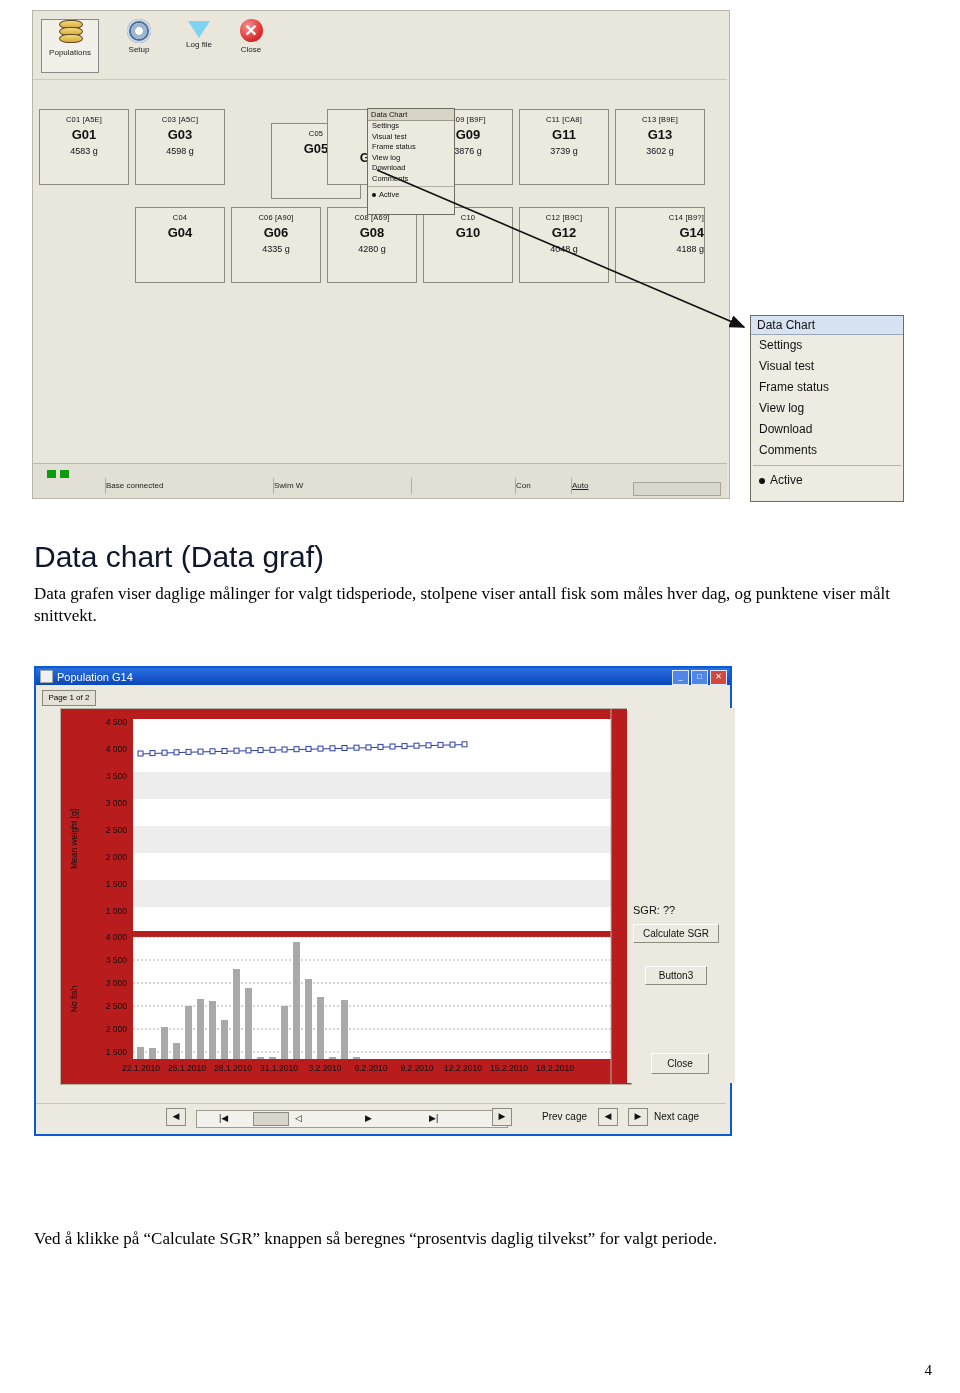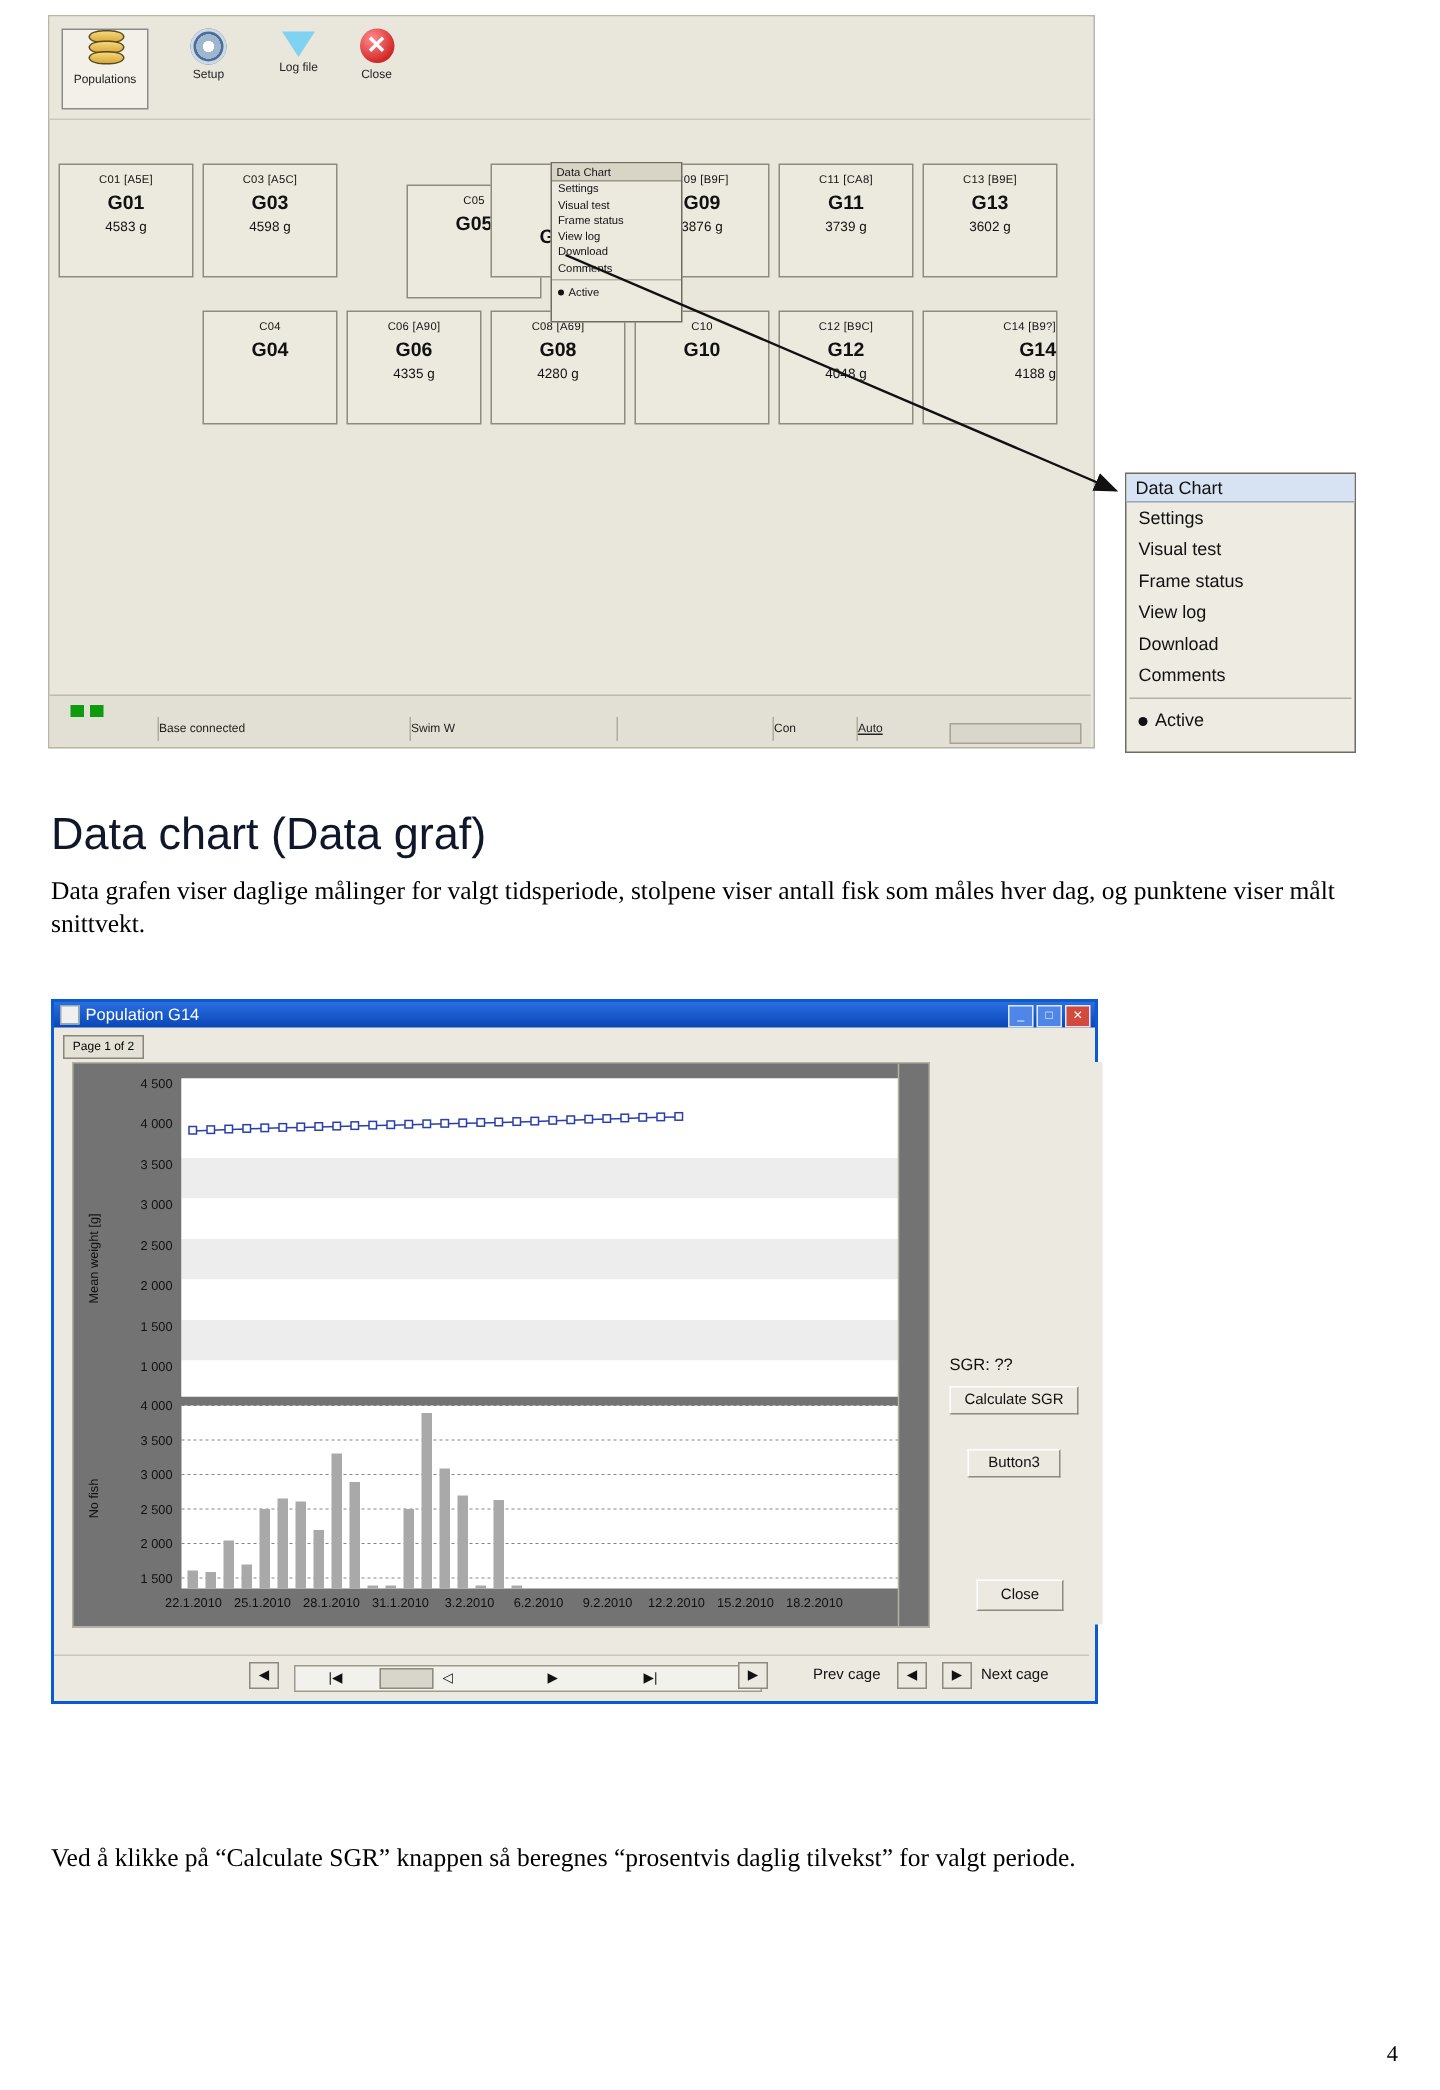--- a/index.html
+++ b/index.html
@@ -110,21 +110,21 @@
   .win-btns{position:absolute;right:3px;top:2px;display:flex;gap:2px;}
   .wb{width:15px;height:13px;background:#4f86e8;border:1px solid #dfe9fb;color:#fff;font-size:8px;font-family:"Liberation Sans",sans-serif;text-align:center;line-height:12px;}
   .wb.close{background:#d24a3d;}
 
   .page-tab{
     position:absolute;left:6px;top:22px;width:52px;height:14px;
     background:#e4e1d6;border:1px solid #8a8678;
     font-family:"Liberation Sans",sans-serif;font-size:8px;text-align:center;line-height:14px;
   }
   .chartbox{
-    position:absolute;left:12px;top:40px;width:570px;height:375px;background:#737373;border:1px solid #b5b1a4;
+    position:absolute;left:24px;top:40px;width:570px;height:375px;background:#b91c1c;border:1px solid #b5b1a4;
   }
   .rightpanel{
     position:absolute;left:559px;top:40px;width:108px;height:375px;background:#ece9e0;
     font-family:"Liberation Sans",sans-serif;font-size:11px;color:#111;margin-left:32px;
   }
   .sgr-label{position:absolute;left:6px;top:196px;font-size:11px;}
   .btn{
     background:#ece9e0;border:1px solid #8d8a80;border-top-color:#fff;border-left-color:#fff;
     font-family:"Liberation Sans",sans-serif;font-size:10px;text-align:center;color:#111;
   }

